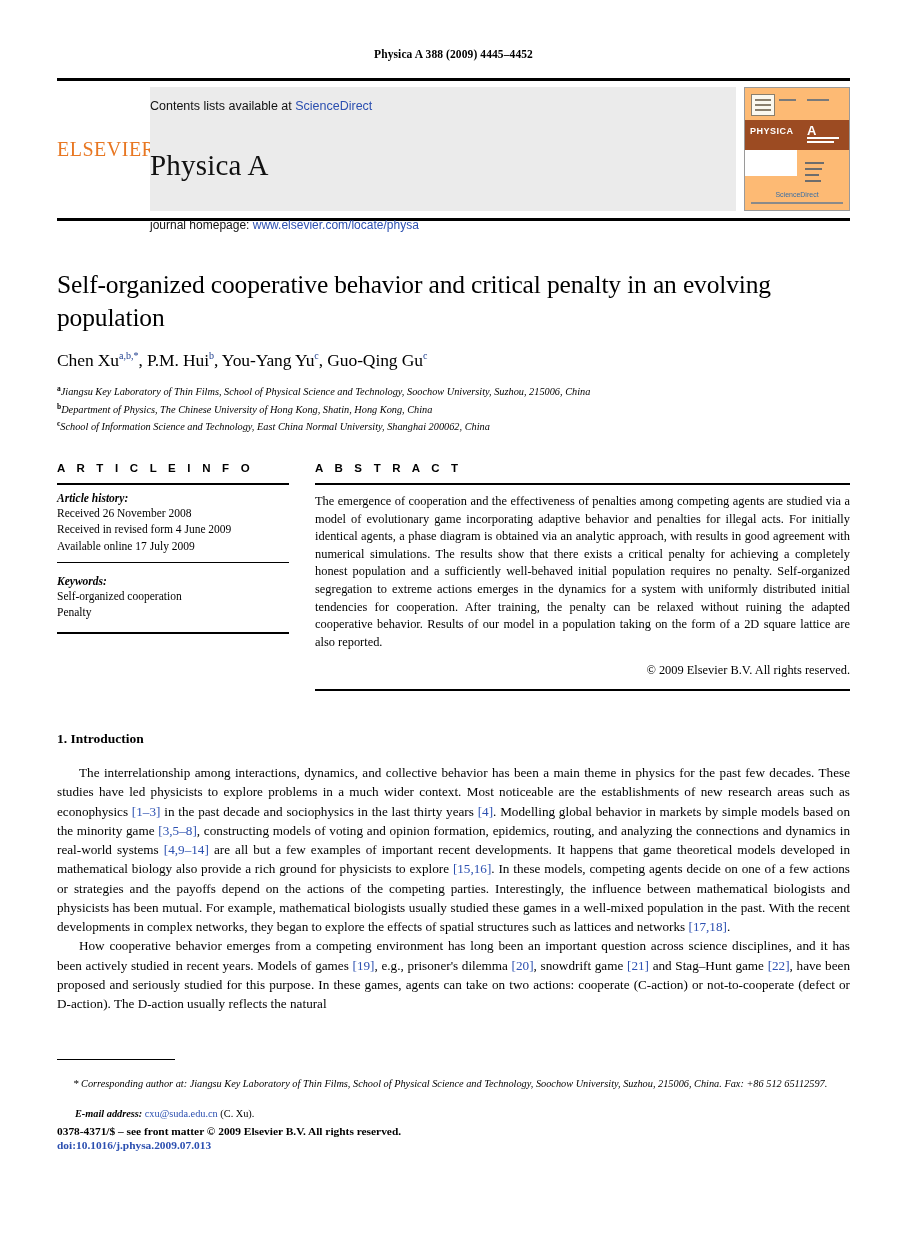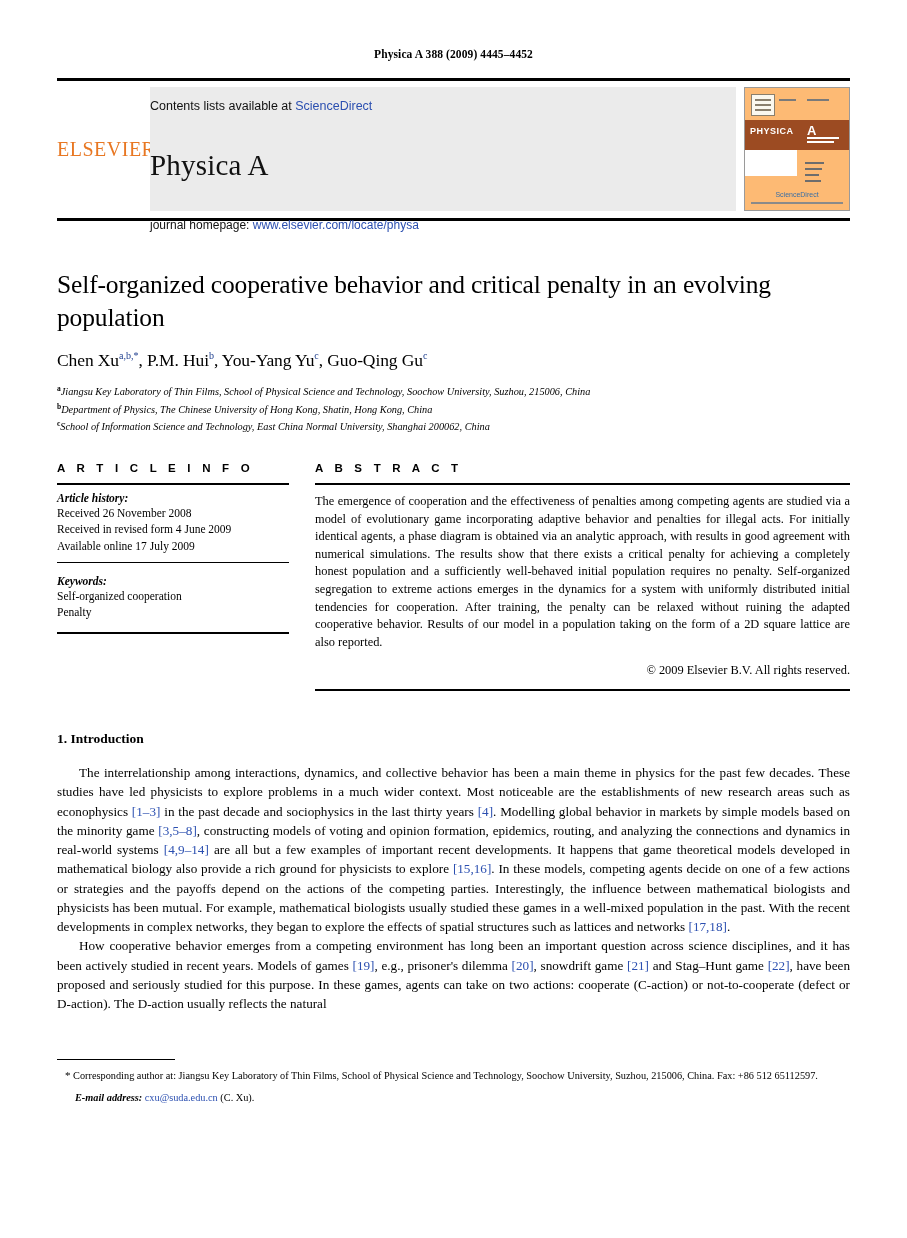--- a/index.html
+++ b/index.html
@@ -275,21 +275,22 @@
     position: absolute;
     top: 1059px;
     left: 57px;
     width: 793px;
   }
   .fn-rule { border-top: 1.2px solid #000; width: 118px; margin-bottom: 6px; }
   .fn-line {
     font-family: "Liberation Serif", serif;
     font-size: 10.3px;
     line-height: 1.45;
-    margin: 8px;
+    margin: 16px;
+    font-style: italic;
   }
   .fn-line .star { font-size: 11px; }
   .fn-email {
     font-family: "Liberation Serif", serif;
     font-size: 10.3px;
     margin: 7px 0 0 18px;
   }
   .fn-email .it { font-style: italic; font-weight: bold; text-align: right; }
 
   .colophon {
@@ -455,14 +456,18 @@
   <div class="footnotes">
     <div class="fn-rule"></div>
     <p class="fn-line"><span class="star">*</span> Corresponding author at: Jiangsu Key Laboratory of Thin Films, School of Physical Science and Technology, Soochow University, Suzhou, 215006, China. Fax: +86 512 65112597.</p>
     <p class="fn-email">
       <span class="it">E-mail address:</span>
       <a class="link" href="#">cxu@suda.edu.cn</a>
       <span>(C. Xu).</span>
     </p>
   </div>
 
+  <div class="colophon">
+    <p class="line1">0378-4371/$ – see front matter © 2009 Elsevier B.V. All rights reserved.</p>
+    <p class="line2">doi:10.1016/j.physa.2009.07.013</p>
+  </div>
 
 </div>
 
 </body></html>

